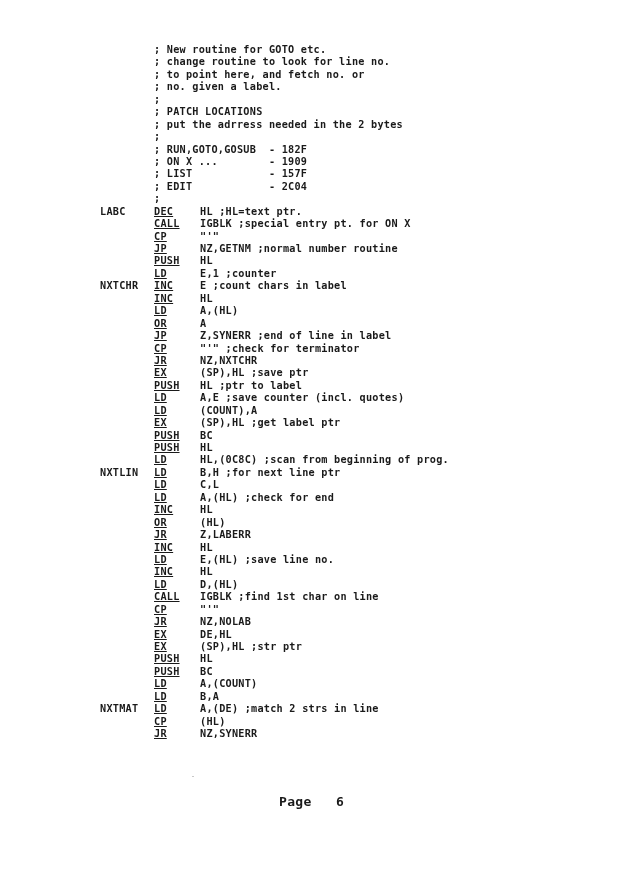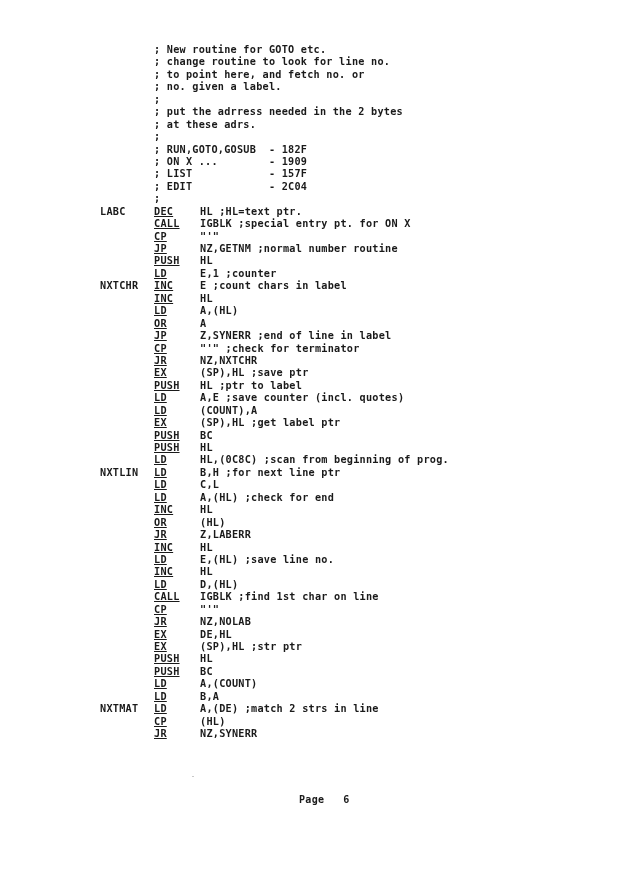--- a/index.html
+++ b/index.html
@@ -54,47 +54,46 @@
       left: 100px;
     }
     .comment-only {
       position: absolute;
       left: 54px;
     }
     .footer {
       position: absolute;
       left: 279px;
       top: 794px;
-      font-size: 10px;
+      font-size: 13px;
       font-weight: bold;
       white-space: pre;
       letter-spacing: 0.3px;
       font-family: "DejaVu Sans Mono", "Liberation Mono", monospace;
-      margin-left: 20px;
     }
     .speck {
       position: absolute;
       width: 2px;
       height: 1px;
       background: #c8c8c8;
     }
   </style>
 </head>
 <body>
 
 <div class="page">
   <div class="listing">
 
     <div class="line"><span class="comment-only">; New routine for GOTO etc.</span></div>
     <div class="line"><span class="comment-only">; change routine to look for line no.</span></div>
     <div class="line"><span class="comment-only">; to point here, and fetch no. or</span></div>
     <div class="line"><span class="comment-only">; no. given a label.</span></div>
     <div class="line"><span class="comment-only">;</span></div>
+    <div class="line"><span class="comment-only">; PATCH LOCATIONS</span></div>
     <div class="line"><span class="comment-only">; put the adrress needed in the 2 bytes</span></div>
-    <div class="line"><span class="comment-only">; at these adrs.</span></div>
     <div class="line"><span class="comment-only">;</span></div>
     <div class="line"><span class="comment-only">; RUN,GOTO,GOSUB  - 182F</span></div>
     <div class="line"><span class="comment-only">; ON X ...        - 1909</span></div>
     <div class="line"><span class="comment-only">; LIST            - 157F</span></div>
     <div class="line"><span class="comment-only">; EDIT            - 2C04</span></div>
     <div class="line"><span class="comment-only">;</span></div>
 
     <div class="line"><span class="label">LABC</span><span class="op">DEC</span><span class="arg">HL ;HL=text ptr.</span></div>
     <div class="line"><span class="label"></span><span class="op">CALL</span><span class="arg">IGBLK ;special entry pt. for ON X</span></div>
     <div class="line"><span class="label"></span><span class="op">CP</span><span class="arg">"'"</span></div>

